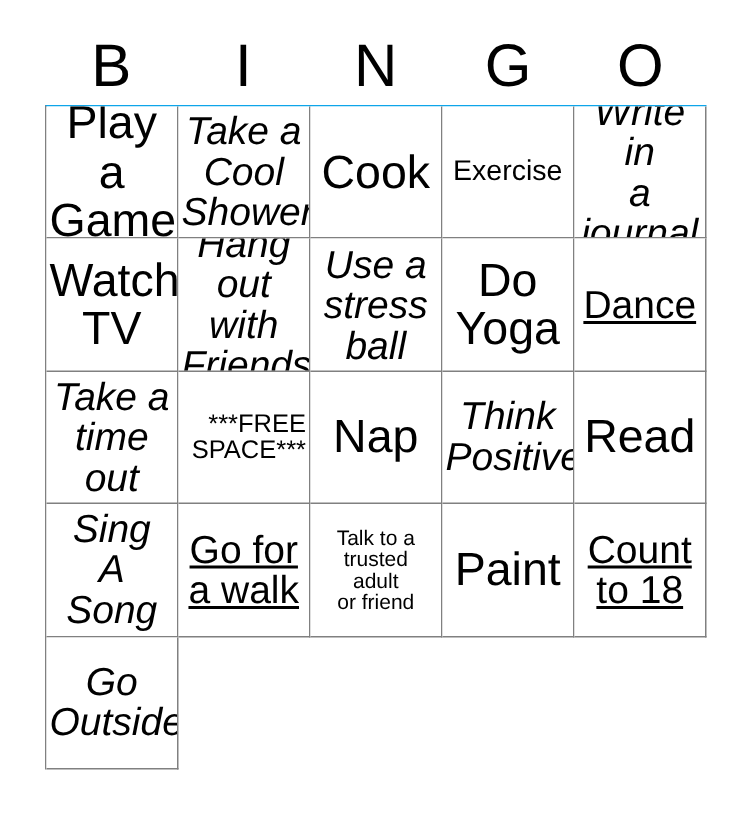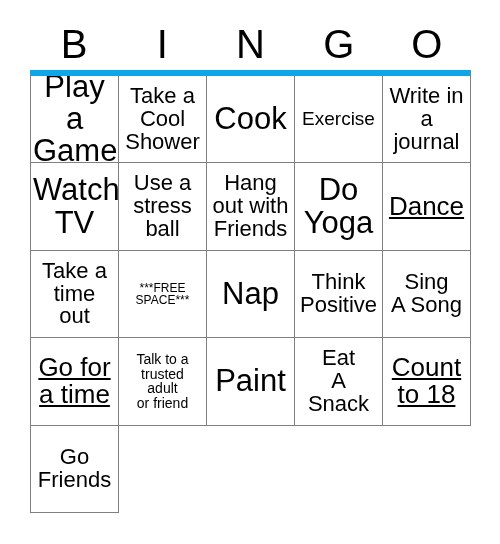--- a/index.html
+++ b/index.html
@@ -46,21 +46,21 @@
   
   #bingo-grid {
     position: absolute;
     left: 30px;
     top: 70px;
     width: 441px;
     height: 443px;
     display: grid;
     grid-template-columns: repeat(5, 1fr);
     grid-template-rows: repeat(5, 1fr);
-    border-top: 6px solid #0ea5e9;
+    border-top: 1px solid #0ea5e9;
     border-left: 1px solid #808080;
     box-sizing: border-box;
     background: #ffffff;
   }
 
   .bingo-cell {
     border-right: 1px solid #808080;
     border-bottom: 1px solid #808080;
     box-sizing: border-box;
     display: flex;
@@ -76,23 +76,23 @@
     display: block;
     width: 100%;
     line-height: 1.04;
     white-space: pre-line;
     color: #000000;
   }
 
   
   .size-xl .cell-text { font-size: 31px; }
   .size-lg .cell-text { font-size: 26px; text-decoration: underline; }
-  .size-md .cell-text { font-size: 22px; }
+  .size-md .cell-text { font-size: 26px; font-style: italic; }
   .size-sm .cell-text { font-size: 19px; }
-  .size-xs .cell-text { font-size: 12px; }
+  .size-xs .cell-text { font-size: 17px; text-align: right; }
   .size-xxs .cell-text { font-size: 14px; }
 </style>
 </head>
 <body>
 
 <div id="bingo-card">
 
   <div id="bingo-header">
     <div class="header-letter">B</div>
     <div class="header-letter">I</div>
@@ -120,28 +120,28 @@
       <div class="bingo-cell size-md">
         <span class="cell-text">Write in
 a
 journal</span>
       </div>
       <div class="bingo-cell size-xl">
         <span class="cell-text">Watch
 TV</span>
       </div>
       <div class="bingo-cell size-md">
+        <span class="cell-text">Hang
+out with
+Friends</span>
+      </div>
+      <div class="bingo-cell size-md">
         <span class="cell-text">Use a
 stress
 ball</span>
-      </div>
-      <div class="bingo-cell size-md">
-        <span class="cell-text">Hang
-out with
-Friends</span>
       </div>
       <div class="bingo-cell size-xl">
         <span class="cell-text">Do
 Yoga</span>
       </div>
       <div class="bingo-cell size-lg">
         <span class="cell-text">Dance</span>
       </div>
       <div class="bingo-cell size-md">
         <span class="cell-text">Take a
@@ -152,45 +152,43 @@
         <span class="cell-text">***FREE
 SPACE***</span>
       </div>
       <div class="bingo-cell size-xl">
         <span class="cell-text">Nap</span>
       </div>
       <div class="bingo-cell size-md">
         <span class="cell-text">Think
 Positive</span>
       </div>
+      <div class="bingo-cell size-xl">
+        <span class="cell-text">Read</span>
+      </div>
       <div class="bingo-cell size-md">
         <span class="cell-text">Sing
 A Song</span>
       </div>
       <div class="bingo-cell size-lg">
         <span class="cell-text">Go for
-a time</span>
+a walk</span>
       </div>
       <div class="bingo-cell size-xxs">
         <span class="cell-text">Talk to a
 trusted
 adult
 or friend</span>
       </div>
       <div class="bingo-cell size-xl">
         <span class="cell-text">Paint</span>
       </div>
-      <div class="bingo-cell size-md">
-        <span class="cell-text">Eat
-A
-Snack</span>
-      </div>
       <div class="bingo-cell size-lg">
         <span class="cell-text">Count
 to 18</span>
       </div>
       <div class="bingo-cell size-md">
         <span class="cell-text">Go
-Friends</span>
+Outside</span>
       </div>
     </div>
 
 </div>
 
 </body></html>

